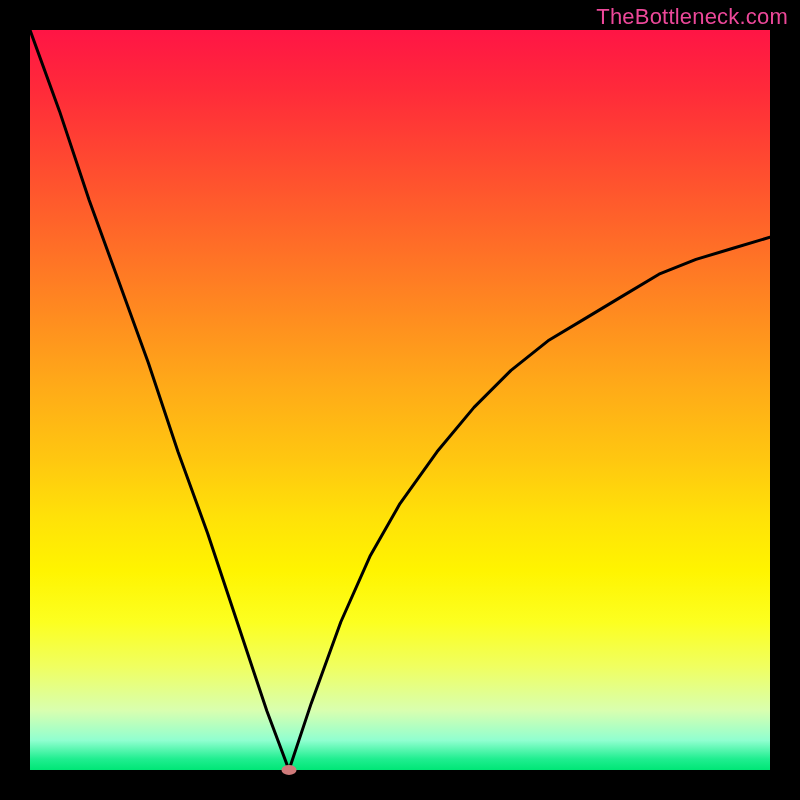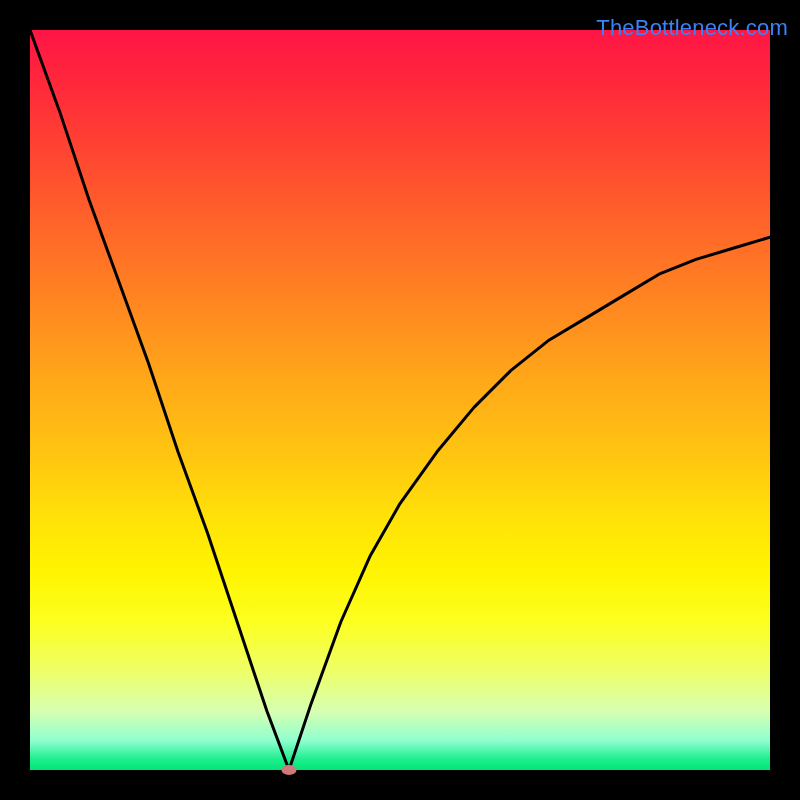--- a/index.html
+++ b/index.html
@@ -9,25 +9,24 @@
     height: 800px;
     background: #000;
     position: relative;
   }
   .watermark {
     position: absolute;
     top: 4px;
     right: 12px;
     font-family: Arial, Helvetica, sans-serif;
     font-size: 22px;
-    color: #3b82f6;
+    color: #ec4899;
     font-weight: 500;
     letter-spacing: 0.2px;
     z-index: 10;
-    margin-top: 11px;
   }
   .plot-area {
     position: absolute;
     left: 30px;
     top: 30px;
     width: 740px;
     height: 740px;
     background: linear-gradient(to bottom,
       #ff1545 0%,
       #ff2a3a 8%,

